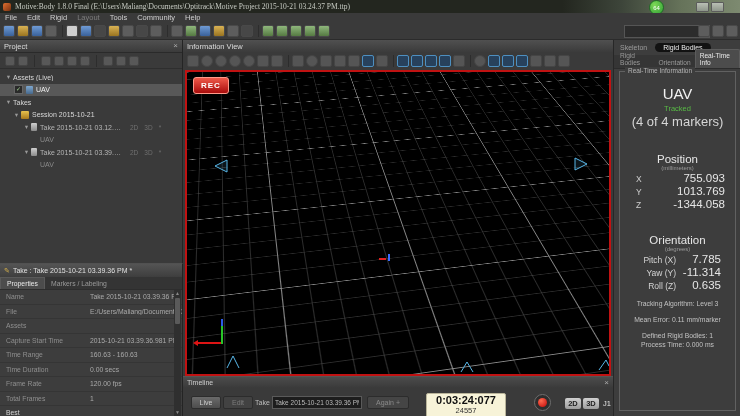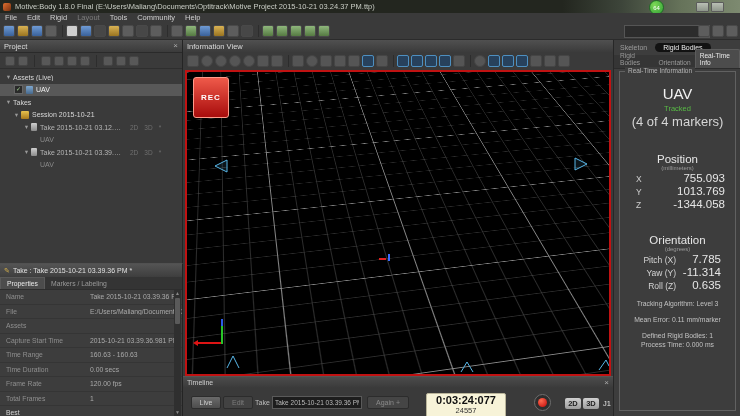--- a/index.html
+++ b/index.html
@@ -2,21 +2,21 @@
 <html><head>
 <meta charset="utf-8">
 <style>
   html,body{margin:0;padding:0}
   body{width:740px;height:416px;position:relative;overflow:hidden;background:#3a3a3a;
        font-family:"Liberation Sans",sans-serif;color:#c5c5c5;font-size:8px;}
   .abs{position:absolute}
   
   #titlebar{left:0;top:0;width:740px;height:13px;
     background:linear-gradient(90deg,#23261f 0%,#23261f 76%,#3d453a 84%,#66735a 92%,#7d8a70 100%);
-    display:flex;align-items:center;}
+    display:flex;align-items:center;font-family:Liberation Serif, serif;}
   .app-icon{width:8px;height:8px;margin-left:3px;border-radius:2px;
     background:linear-gradient(135deg,#e07030,#7a3010);}
   .title-text{margin-left:4px;font-size:7.5px;color:#c9cdc5;white-space:nowrap}
   .tb-badge{position:absolute;left:649px;top:0px;width:13px;height:13px;border-radius:50%;
     background:radial-gradient(circle at 35% 30%,#7ed957,#2f9e35);border:1px solid #1f6d24;
     color:#fff;font-size:6px;display:flex;align-items:center;justify-content:center}
   .win-btn{width:11px;height:8px;background:linear-gradient(#b9bfb4,#8e968a);border:1px solid #5c5c5c;border-radius:1px}
   .win-btns{position:absolute;right:16px;top:2px;display:flex;gap:2px}
   
   #menubar{left:0;top:13px;width:740px;height:9px;background:#3a3a3a;display:flex;align-items:center;}
@@ -87,21 +87,21 @@
   .vtsep{width:1px;height:12px;background:#2c2c2c;margin:0 3px}
   #viewport{position:absolute;left:185px;top:70px;width:422px;height:302px;background:#000;
     border:2px solid #c01212;overflow:hidden}
   .grid-plane{position:absolute;left:50%;top:50%;width:1800px;height:1400px;margin-left:-900px;margin-top:-680px;
     background-image:
       repeating-linear-gradient(0deg,rgba(150,150,150,.85) 0 1px,transparent 1px 130px),
       repeating-linear-gradient(90deg,rgba(150,150,150,.85) 0 1px,transparent 1px 130px),
       repeating-linear-gradient(0deg,rgba(80,80,80,.55) 0 1px,transparent 1px 26px),
       repeating-linear-gradient(90deg,rgba(80,80,80,.55) 0 1px,transparent 1px 26px);
     transform:perspective(760px) rotateX(54deg) rotateZ(-11deg);}
-  .rec-badge{position:absolute;left:6px;top:5px;padding:15px 7px;border-radius:3px;
+  .rec-badge{position:absolute;left:6px;top:5px;padding:3px 7px;border-radius:3px;
     background:linear-gradient(#ef5a4a,#a80c0c);border:1px solid #ff9a8a;color:#fff;
     font-size:8px;font-weight:bold;letter-spacing:1px}
   .cams{position:absolute;left:0;top:0;width:422px;height:302px}
   .origin-gizmo{position:absolute;left:8px;top:242px;width:44px;height:40px}
   .og-red{position:absolute;left:0;top:28px;width:26px;height:2px;background:#dd1414}
   .og-red:before{content:"";position:absolute;left:-5px;top:-2px;border:3px solid transparent;border-right:5px solid #dd1414}
   .og-green{position:absolute;left:26px;top:12px;width:2px;height:18px;background:#28c528}
   .og-blue{position:absolute;left:26px;top:5px;width:2px;height:7px;background:#2d5ae8}
   .uav-marker{position:absolute;left:192px;top:182px;width:16px;height:10px}
   .um-red{position:absolute;left:0;top:4px;width:7px;height:2px;background:#e02020}

